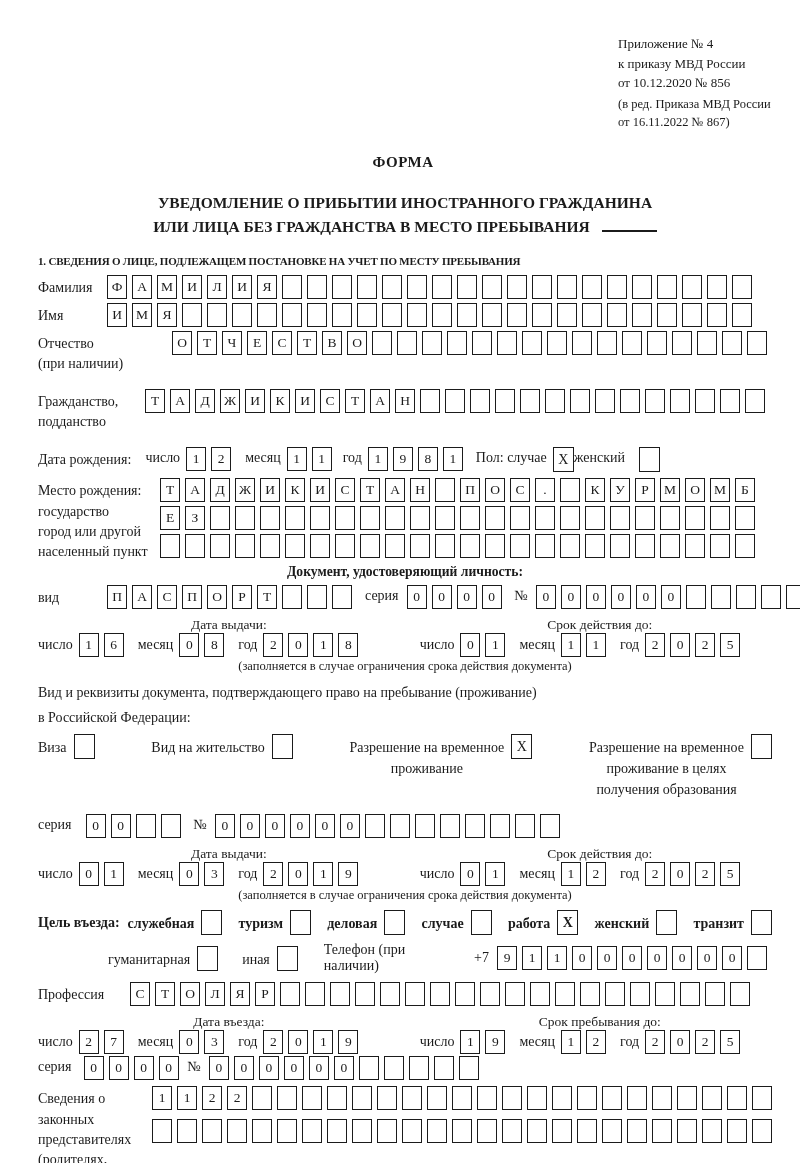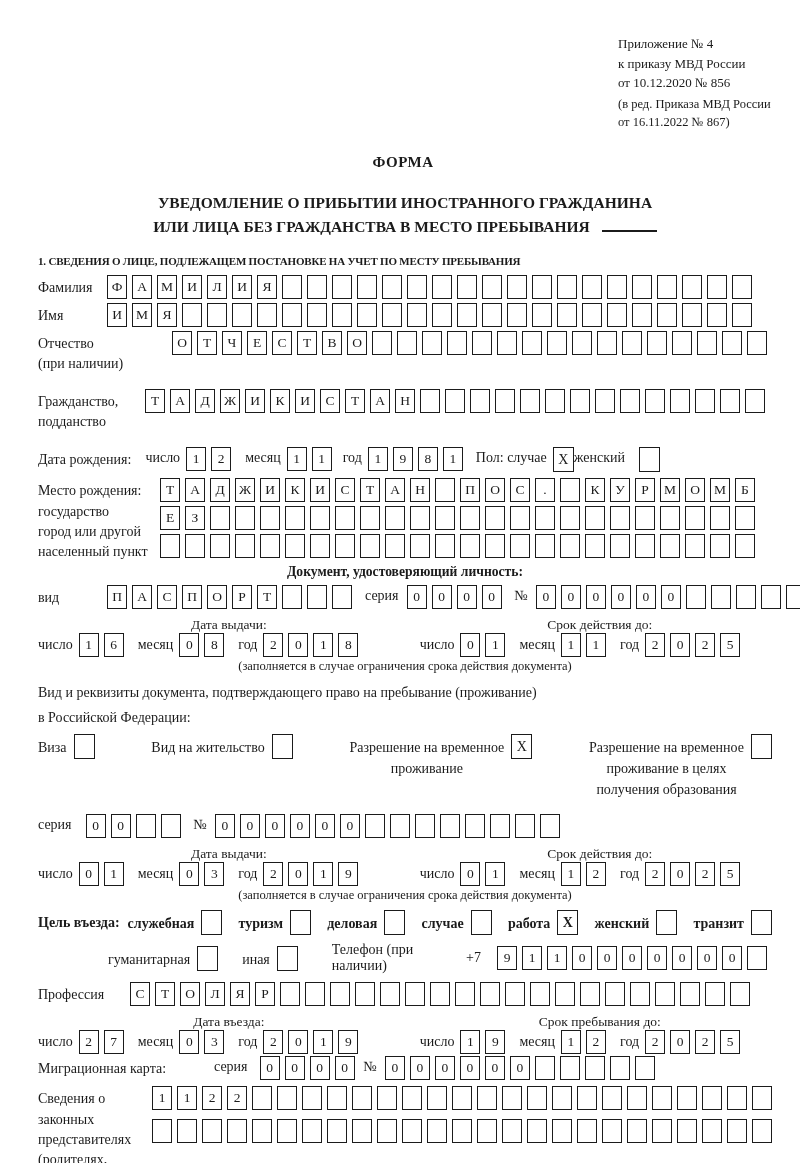--- a/index.html
+++ b/index.html
@@ -76,21 +76,21 @@
   .plain-line { line-height: 1.75; }
 
   
   .opts-flex { display: flex; justify-content: space-between; align-items: flex-start; flex: 1; }
   .opt { display: inline-flex; align-items: flex-start; }
   .opt .opt-label { white-space: pre-line; text-align: center; line-height: 1.5; padding-top: 3px; margin-right: 7px; }
   .opt .checkbox { margin-top: 0; }
   .visa-row { margin: 4px 0 14px 0; }
   .purpose-row { margin-bottom: 7px; font-weight: bold; }
   .purpose-row .flabel { width: auto; margin-right: 8px; }
-  .phone-row { display: flex; align-items: center; margin-bottom: 8px; padding-left: 70px; gap: 8px; }
+  .phone-row { display: flex; align-items: center; margin-bottom: 8px; padding-left: 70px; }
   .phone-row .tel-label { margin: 0 26px 0 26px; padding-top: 0; }
   .phone-prefix { margin-right: 8px; }
 
   
   .reps-block { display: flex; margin-top: 2px; }
   .reps-rows .boxes { display: flex; margin-bottom: 9px; }
 </style>
 </head>
 <body>
 
@@ -675,21 +675,20 @@
             <span class="cbox">2</span>
             <span class="cbox">0</span>
             <span class="cbox">2</span>
             <span class="cbox">5</span>
           </span>
       </span>
     </div>
   </div>
 
   <div class="row mb6">
-    <span class="flabel" style="width:176px">Миграционная карта:</span>
     <span class="inline-word first" style="margin-right:12px">серия</span>
     <span class="boxes">
         <span class="cbox">0</span>
         <span class="cbox">0</span>
         <span class="cbox">0</span>
         <span class="cbox">0</span>
       </span>
     <span class="inline-word" style="margin-left:4px">№</span>
     <span class="boxes">
         <span class="cbox">0</span>

